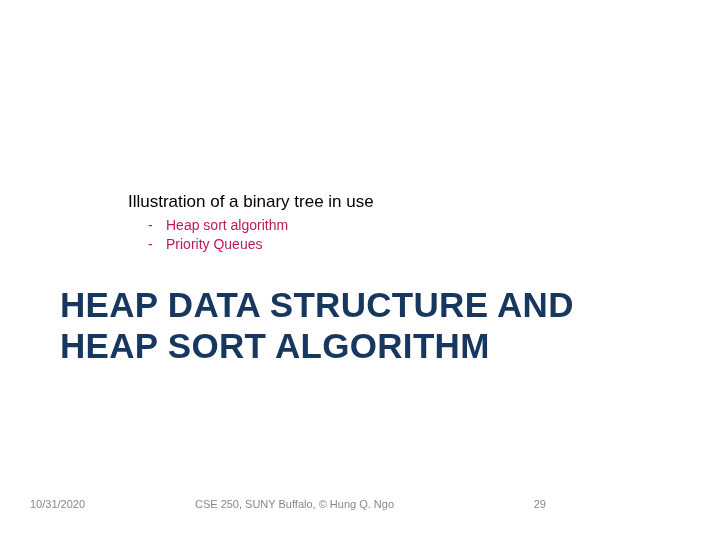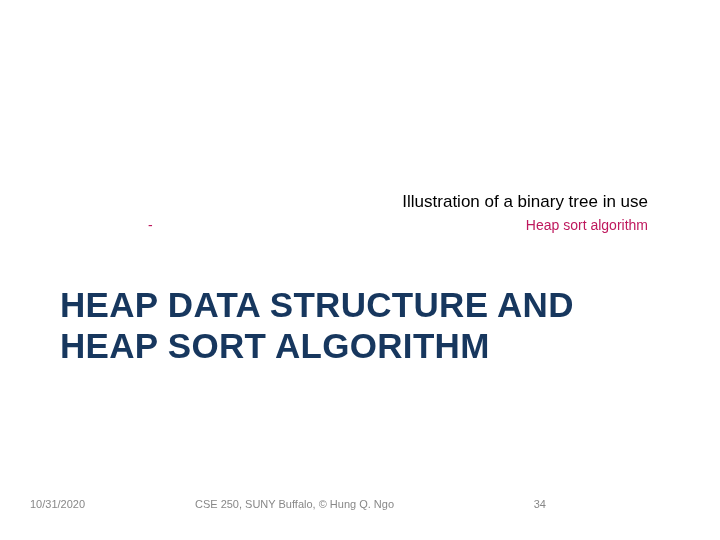--- a/index.html
+++ b/index.html
@@ -13,21 +13,20 @@
     background: #ffffff;
     font-family: Arial, Helvetica, sans-serif;
     position: relative;
     overflow: hidden;
   }
   .content-block {
     position: absolute;
     top: 190px;
     left: 128px;
     width: 520px;
-    text-align: right;
   }
   .intro-line {
     font-size: 17px;
     color: #000;
     line-height: 1.4;
     margin-bottom: 2px;
   }
   .bullet-list {
     list-style: none;
     padding-left: 20px;
@@ -86,22 +85,23 @@
     color: #888;
   }
 </style>
 </head>
 <body>
 
 <div class="content-block">
   <div class="intro-line">Illustration of a binary tree in use</div>
   <ul class="bullet-list">
     <li class="bullet-item">Heap sort algorithm</li>
+    <li class="bullet-item">Priority Queues</li>
   </ul>
 </div>
 
 <div class="main-title">HEAP DATA STRUCTURE AND HEAP SORT ALGORITHM</div>
 
 <div class="footer">
   <div class="footer-date">10/31/2020</div>
   <div class="footer-center">CSE 250, SUNY Buffalo, © Hung Q. Ngo</div>
-  <div class="footer-page">34</div>
+  <div class="footer-page">29</div>
 </div>
 
 </body></html>

